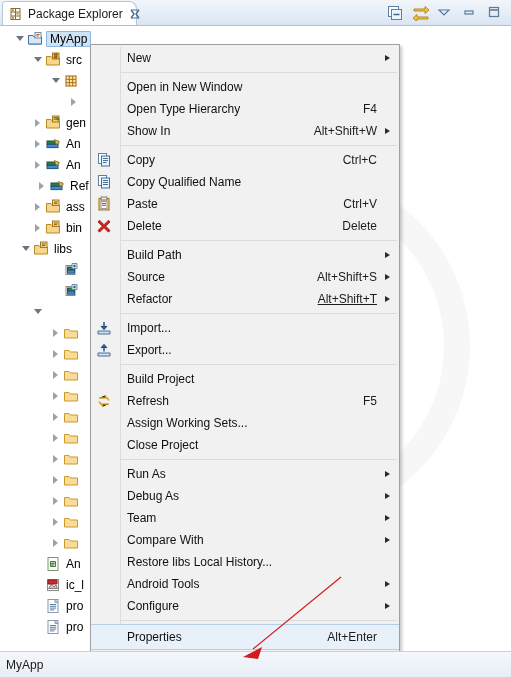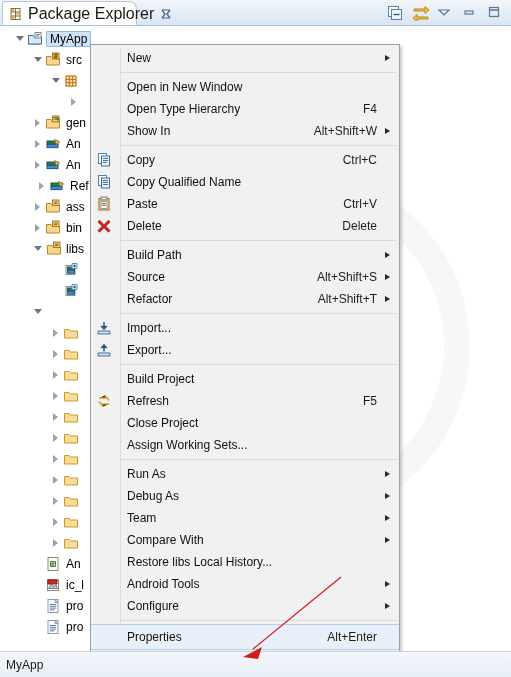--- a/index.html
+++ b/index.html
@@ -27,21 +27,21 @@
   .tab{
     position:absolute;left:2px;top:1px;height:25px;width:135px;
     background:#ffffff;
     border:1px solid #b4c8dc;border-bottom:none;
     border-top-left-radius:3px;border-top-right-radius:8px;
     box-sizing:border-box;
     display:flex;align-items:center;
     padding-left:6px;
   }
   .tab-icon{width:14px;height:14px;position:relative;flex:0 0 auto;margin-right:5px;}
-  .tab-label{font-size:16px;color:#1a1a1a;white-space:nowrap;}
+  .tab-label{font-size:12px;color:#1a1a1a;white-space:nowrap;}
   .tab-close{
     margin-left:6px;width:12px;height:12px;position:relative;flex:0 0 auto;
   }
   .tab-close svg{display:block;}
 
   .view-tools{
     position:absolute;right:8px;top:4px;height:18px;display:flex;align-items:center;gap:9px;
   }
   .vt{width:16px;height:16px;position:relative;display:block;}
 
@@ -301,21 +301,21 @@
         <div class="tree-row" style="top: 191px; left: 32px;">
           <span class="twisty closed"></span>
           <span class="ticon"><svg width="16" height="16" viewBox="0 0 16 16">
               <path d="M1.5 4.5 H6 L7.3 6 H14.5 V13 H1.5 Z" fill="#f7d58a" stroke="#b98a20" stroke-width="1"></path>
               <rect x="7.5" y="1" width="6.5" height="5.5" fill="#f6d99a" stroke="#a8791c" stroke-width="1"></rect>
               <line x1="8.8" y1="3" x2="12.8" y2="3" stroke="#8a5f12" stroke-width="1"></line>
               <line x1="8.8" y1="4.6" x2="12.2" y2="4.6" stroke="#8a5f12" stroke-width="1"></line>
             </svg></span>
           <span class="tlabel">bin</span>
         </div>
-        <div class="tree-row" style="top: 212px; left: 32px; text-align: right;">
+        <div class="tree-row" style="top: 212px; left: 20px;">
           <span class="twisty open"></span>
           <span class="ticon"><svg width="16" height="16" viewBox="0 0 16 16">
               <path d="M1.5 4.5 H6 L7.3 6 H14.5 V13 H1.5 Z" fill="#f7d58a" stroke="#b98a20" stroke-width="1"></path>
               <rect x="7.5" y="1" width="6.5" height="5.5" fill="#f6d99a" stroke="#a8791c" stroke-width="1"></rect>
               <line x1="8.8" y1="3" x2="12.8" y2="3" stroke="#8a5f12" stroke-width="1"></line>
               <line x1="8.8" y1="4.6" x2="12.2" y2="4.6" stroke="#8a5f12" stroke-width="1"></line>
             </svg></span>
           <span class="tlabel">libs</span>
         </div>
         <div class="tree-row" style="top: 233px; left: 50px;">
@@ -547,21 +547,21 @@
           <span class="mi-label">Build Path</span>
           <span class="mi-arrow"></span>
         </div>
         <div class="mi">
           <span class="mi-label">Source</span>
           <span class="mi-key" style="right: 22px;">Alt+Shift+S</span>
           <span class="mi-arrow"></span>
         </div>
         <div class="mi">
           <span class="mi-label">Refactor</span>
-          <span class="mi-key" style="right: 22px;">Alt+Shift+T</span>
+          <span class="mi-key" style="right: 22px; text-decoration: underline;">Alt+Shift+T</span>
           <span class="mi-arrow"></span>
         </div>
         <div class="msep"></div>
         <div class="mi">
           <span class="mi-icon"><svg width="16" height="16" viewBox="0 0 16 16">
               <path d="M2 11 H14 V14 H2 Z" fill="#cfe0f2" stroke="#4a7099" stroke-width="1"></path>
               <path d="M8 2 V8.5 M5.2 6 L8 9 L10.8 6" fill="#0" stroke="#2f5f8f" stroke-width="1.6"></path>
             </svg></span>
           <span class="mi-label">Import...</span>
         </div>
@@ -578,24 +578,24 @@
         </div>
         <div class="mi">
           <span class="mi-icon"><svg width="16" height="16" viewBox="0 0 16 16">
               <path d="M3 5 H11 L9 2.5 M13 11 H5 L7 13.5" fill="#0" stroke="#d9a82a" stroke-width="1.6"></path>
               <path d="M11 5 L13 7.5 M5 11 L3 8.5" fill="#0" stroke="#d9a82a" stroke-width="1.6"></path>
             </svg></span>
           <span class="mi-label">Refresh</span>
           <span class="mi-key">F5</span>
         </div>
         <div class="mi">
+          <span class="mi-label">Assign Working Sets...</span>
+        </div>
+        <div class="mi">
           <span class="mi-label">Close Project</span>
-        </div>
-        <div class="mi">
-          <span class="mi-label">Assign Working Sets...</span>
         </div>
         <div class="msep"></div>
         <div class="mi">
           <span class="mi-label">Run As</span>
           <span class="mi-arrow"></span>
         </div>
         <div class="mi">
           <span class="mi-label">Debug As</span>
           <span class="mi-arrow"></span>
         </div>

